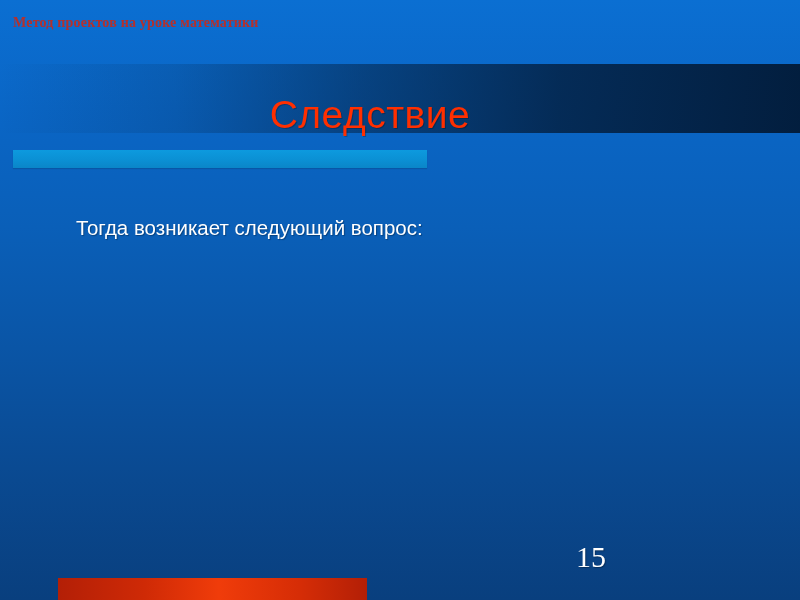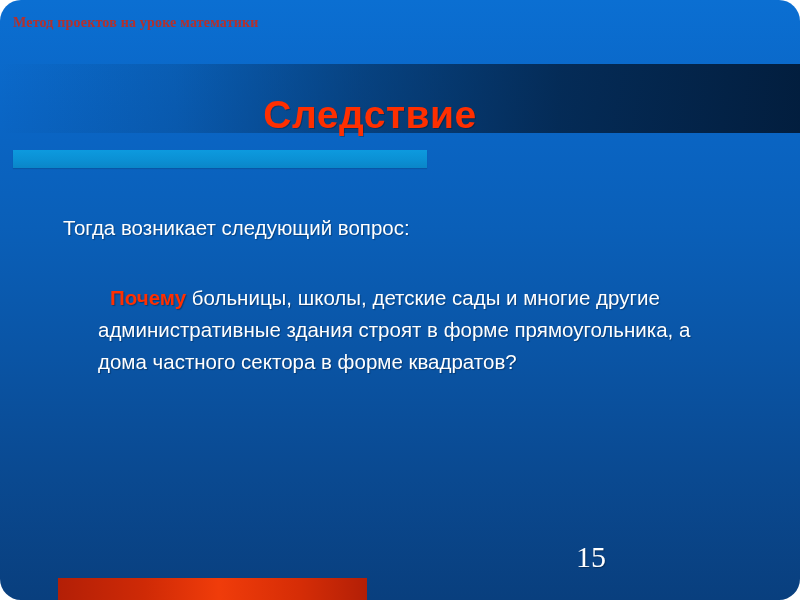--- a/index.html
+++ b/index.html
@@ -18,21 +18,20 @@
     width: 800px;
     height: 600px;
     overflow: hidden;
     background: linear-gradient(to bottom,
                 #0b6fd2 0%,
                 #0a66c6 18%,
                 #0a5fb8 38%,
                 #0a55a6 58%,
                 #0a4a92 78%,
                 #093f7e 100%);
-    border-radius: 21px;
   }
 
   
   #title-band {
     position: absolute;
     left: 0;
     top: 64px;
     width: 800px;
     height: 69px;
     background: linear-gradient(to right,
@@ -57,21 +56,21 @@
 
   #slide-title {
     position: absolute;
     left: 0;
     top: 93px;
     width: 800px;
     text-align: center;
     padding-right: 60px;
     box-sizing: border-box;
     font-family: "Liberation Sans", sans-serif;
-    font-weight: bold;
+    font-weight: normal;
     font-size: 39px;
     color: #ff2f00;
     letter-spacing: 0.5px;
     text-shadow: 1px 1px 0 rgba(0,0,0,0.22);
   }
 
   #accent-bar {
     position: absolute;
     left: 13px;
     top: 150px;
@@ -92,21 +91,21 @@
   .para {
     color: #ffffff;
     font-family: "Liberation Sans", sans-serif;
     font-size: 20.5px;
     line-height: 32px;
     text-shadow: 1px 1px 1px rgba(0,0,0,0.30);
   }
 
   #para-intro {
     position: absolute;
-    left: 63px;
+    left: 76px;
     top: 14px;
     width: 640px;
   }
 
   #para-question {
     position: absolute;
     left: 98px;
     top: 84px;
     width: 610px;
     text-indent: 12px;
@@ -159,23 +158,20 @@
   <div id="header-note">Метод проектов на уроке математики</div>
 
   <div id="slide-title">Следствие</div>
 
   <div id="accent-bar"></div>
 
   <div id="body">
 
     <div class="para" id="para-intro">Тогда возникает следующий вопрос:</div>
 
-    <div class="para" id="para-question">
-      <span class="highlight">Почему</span><span> больницы, школы, детские сады и многие другие административные здания строят в форме прямоугольника, а дома частного сектора в форме квадратов?</span>
-    </div>
 
 
   </div>
 
   <div id="page-number">15</div>
 
   <div id="bottom-bar"></div>
 
 </div>
 

